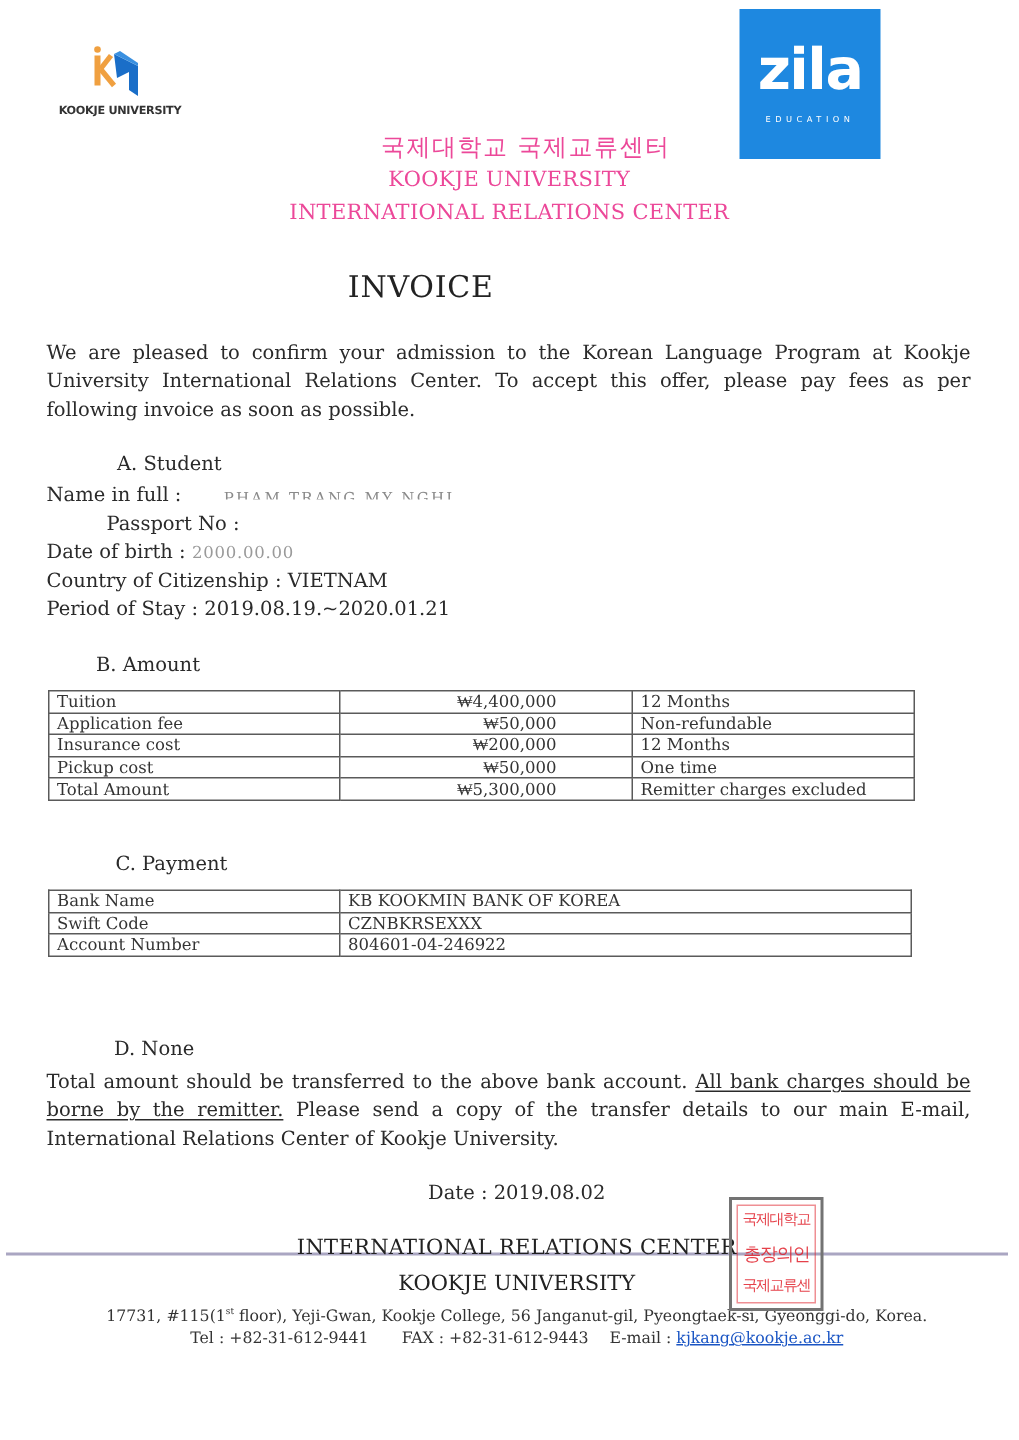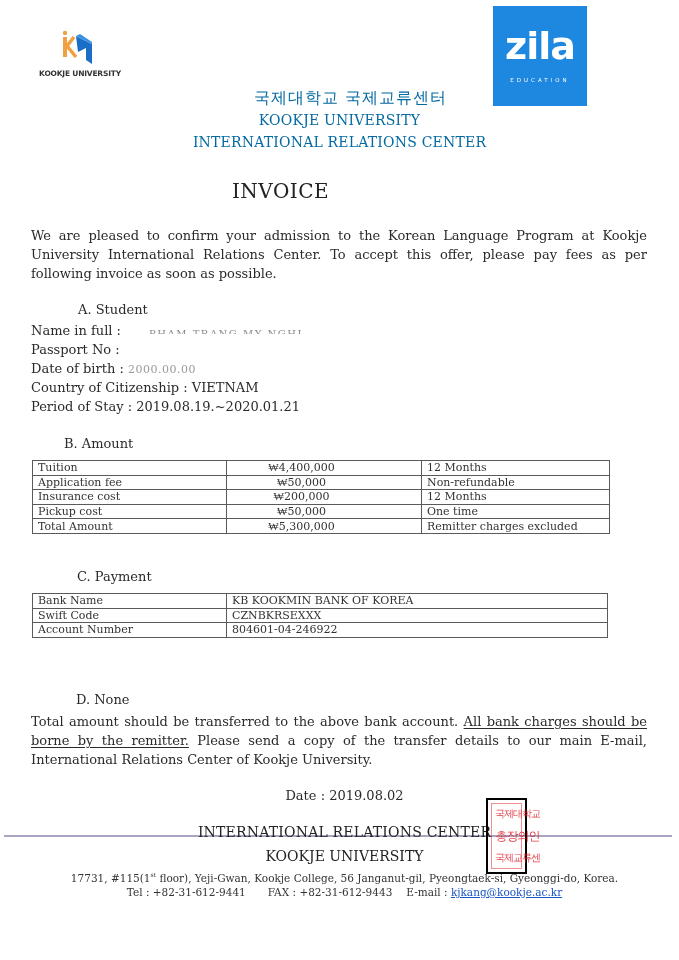--- a/index.html
+++ b/index.html
@@ -15,38 +15,38 @@
   #kookje-logo .mark { position: absolute; left: 30px; top: 0; width: 36px; height: 34px; }
   #kookje-logo .cap { position: absolute; left: 0; top: 39px; width: 100px; text-align: center;
     font-family: "DejaVu Sans", sans-serif; font-weight: bold; font-size: 7.5px; letter-spacing: -0.2px; color: #333; }
 
   #zila-logo { left: 493px; top: 6px; width: 94px; height: 100px; background: #1e88e0; color: #fff; }
   #zila-logo .word { position: absolute; left: 0; top: 18px; width: 100%; text-align: center;
     font-family: "DejaVu Sans", sans-serif; font-weight: bold; font-size: 38px; letter-spacing: -1px; line-height: 44px; }
   #zila-logo .sub { position: absolute; left: 0; top: 71px; width: 100%; text-align: center;
     font-family: "DejaVu Sans", sans-serif; font-size: 5.5px; letter-spacing: 3px; }
 
-  .hdr { left: 0; width: 679px; text-align: center; color: #0369a1; }
+  .hdr { left: 0; width: 679px; text-align: center; color: #ec4899; }
   #hdr-kr { top: 88px; font-family: "DejaVu Sans", sans-serif; font-size: 16px; letter-spacing: 1px; padding-left: 22px; box-sizing: border-box; }
   #hdr-uni { top: 112px; font-size: 14px; letter-spacing: 0.2px; }
   #hdr-irc { top: 134px; font-size: 14px; letter-spacing: 0.2px; }
 
   #title { top: 179px; left: 0; width: 561px; text-align: center; font-size: 20px; letter-spacing: 0.5px; color: #222; }
 
   .para { left: 31px; width: 616px; font-size: 13px; line-height: 19px; text-align: justify; text-align-last: left; color: #2a2a2a; }
   #intro { top: 226px; }
 
   .sec-head { font-size: 13px; color: #2a2a2a; }
   .field { left: 31px; font-size: 13px; line-height: 19px; color: #2a2a2a; white-space: nowrap; }
   .redacted { color: #9a9a9a; letter-spacing: 0.5px; font-size: 11px; }
   .redacted-name { color: #8a8a8a; font-size: 10px; letter-spacing: 1.5px; position: relative; display: inline-block; height: 10px; overflow: hidden; vertical-align: 1px; margin-left: 24px; }
 
   table.grid { position: absolute; border-collapse: collapse; font-family: "DejaVu Serif", serif; font-size: 11px; color: #333; padding-left: 28px; }
   table.grid td { border: 1px solid #5a5a5a; padding: 0 5px; height: 13.6px; line-height: 13px; white-space: nowrap; }
-  table.grid td.amt { text-align: center; padding-right: 50px; }
+  table.grid td.amt { text-align: right; padding-right: 50px; }
   #amount-table { left: 32px; top: 460px; width: 578px; }
   #amount-table td.c1 { width: 183px; }
   #amount-table td.c2 { width: 139px; }
   #payment-table { left: 32px; top: 593px; width: 576px; border-radius: 17px; }
   #payment-table td.c1 { width: 183px; }
   #payment-table td.tall { height: 34px; line-height: 17px; }
   #payment-table .big { font-size: 12.5px; }
 
   #notes { top: 712px; }
   #notes u { text-decoration: underline; text-underline-offset: 2px; }
@@ -55,21 +55,21 @@
 
   #footer-rule { left: 4px; top: 835px; width: 668px; height: 2px; background: #aaa6c2; }
   #foot-irc { top: 824px; left: 0; width: 679px; text-align: center; font-size: 14px; color: #222; padding-left: 10px; box-sizing: border-box; letter-spacing: 0.2px; }
   #foot-uni { top: 848px; left: 0; width: 679px; text-align: center; font-size: 14px; color: #222; padding-left: 10px; box-sizing: border-box; }
   #foot-addr { top: 871px; left: 0; width: 679px; text-align: center; font-size: 10.5px; color: #333; padding-left: 10px; box-sizing: border-box; }
   #foot-addr sup { font-size: 6px; }
   #foot-contact { top: 886px; left: 0; width: 679px; text-align: center; font-size: 10.5px; color: #333; padding-left: 10px; box-sizing: border-box; }
   #foot-contact .gap { display: inline-block; width: 22px; }
   #foot-contact a { color: #1a55c4; text-decoration: underline; }
 
-  #seal { left: 486px; top: 798px; width: 41px; height: 76px; border: 2px solid #000000; box-sizing: border-box; }
+  #seal { left: 486px; top: 798px; width: 63px; height: 76px; border: 2px solid #737373; box-sizing: border-box; }
   #seal .inner { position: absolute; left: 3px; top: 3px; right: 3px; bottom: 3px; border: 1px solid rgba(224,32,42,0.5); }
   #seal .glyphs { position: absolute; left: 2px; top: 3px; width: 55px; font-family: "DejaVu Sans", sans-serif; color: rgba(224,32,42,0.85); font-size: 14px; line-height: 22px; text-align: center; letter-spacing: -1px; }
 </style>
 </head>
 <body>
 
 <div id="kookje-logo" class="abs">
   <svg class="mark" viewBox="0 0 36 34">
     <circle cx="5" cy="3" r="2.2" fill="#f0a040"></circle>
     <rect x="3" y="7" width="4" height="20" fill="#f0a040"></rect>
@@ -91,21 +91,21 @@
 <div id="hdr-irc" class="abs hdr serif">INTERNATIONAL RELATIONS CENTER</div>
 
 <div id="title" class="abs serif">INVOICE</div>
 
 <div id="intro" class="abs para">We are pleased to confirm your admission to the Korean Language Program at Kookje University International Relations Center. To accept this offer, please pay fees as per following invoice as soon as possible.</div>
 
 <div class="abs sec-head" style="left:78px; top:302px;">A. Student</div>
 <div class="abs field" style="top:321px;">
   <span>Name in full : </span><span class="redacted-name">PHAM TRANG MY NGHI</span>
 </div>
-<div class="abs field" style="top:340px;">
+<div class="abs field" style="top:340px;margin-left:40px;">
   <span>Passport No : </span><span></span>
 </div>
 <div class="abs field" style="top:359px;">
   <span>Date of birth : </span><span class="redacted">2000.00.00</span>
 </div>
 <div class="abs field" style="top:378px;">
   <span>Country of Citizenship : </span><span>VIETNAM</span>
 </div>
 <div class="abs field" style="top:397px;">
   <span>Period of Stay : </span><span>2019.08.19.~2020.01.21</span>

